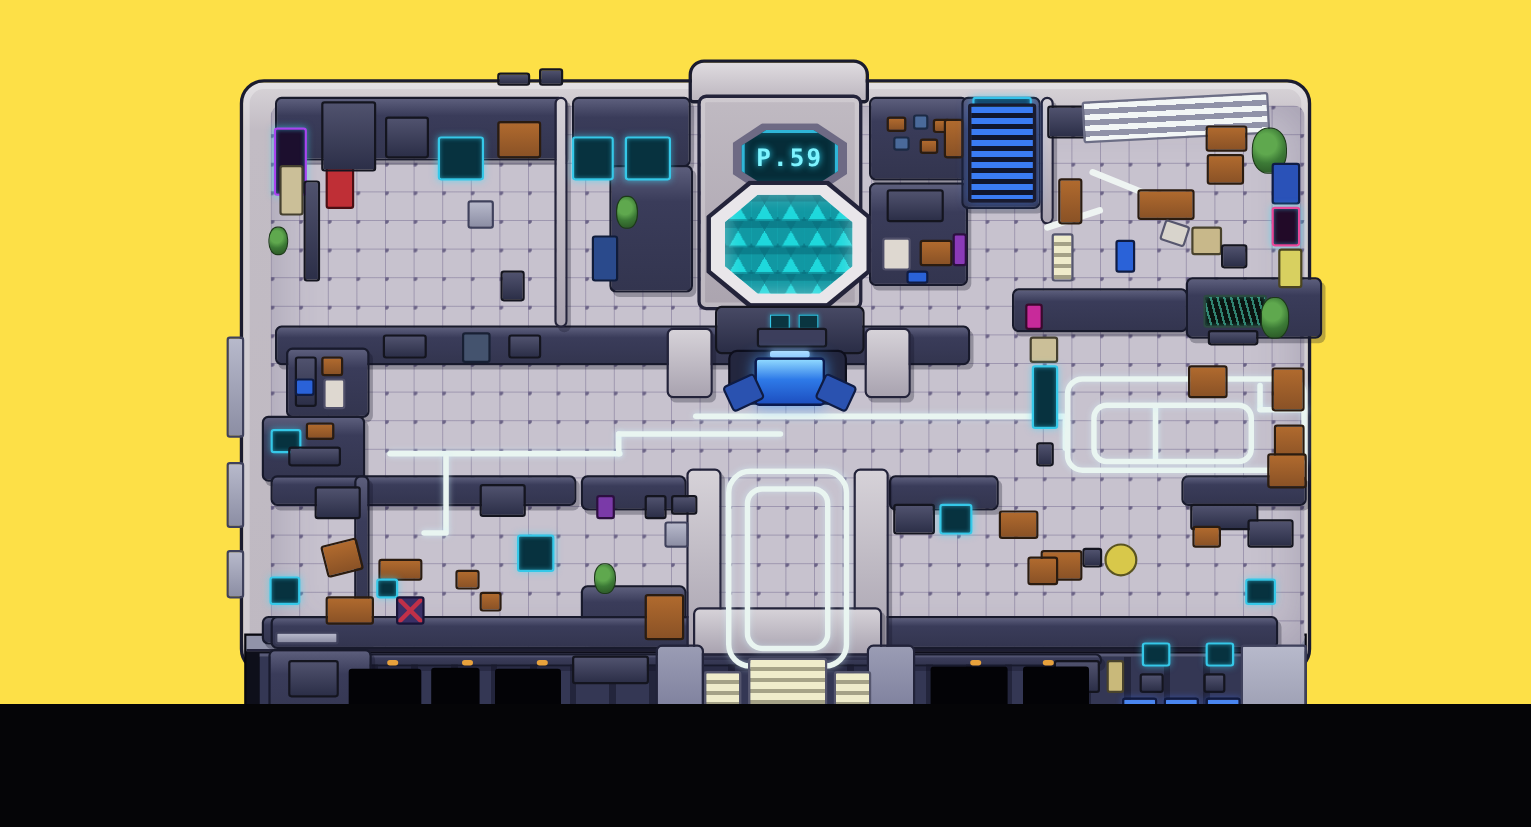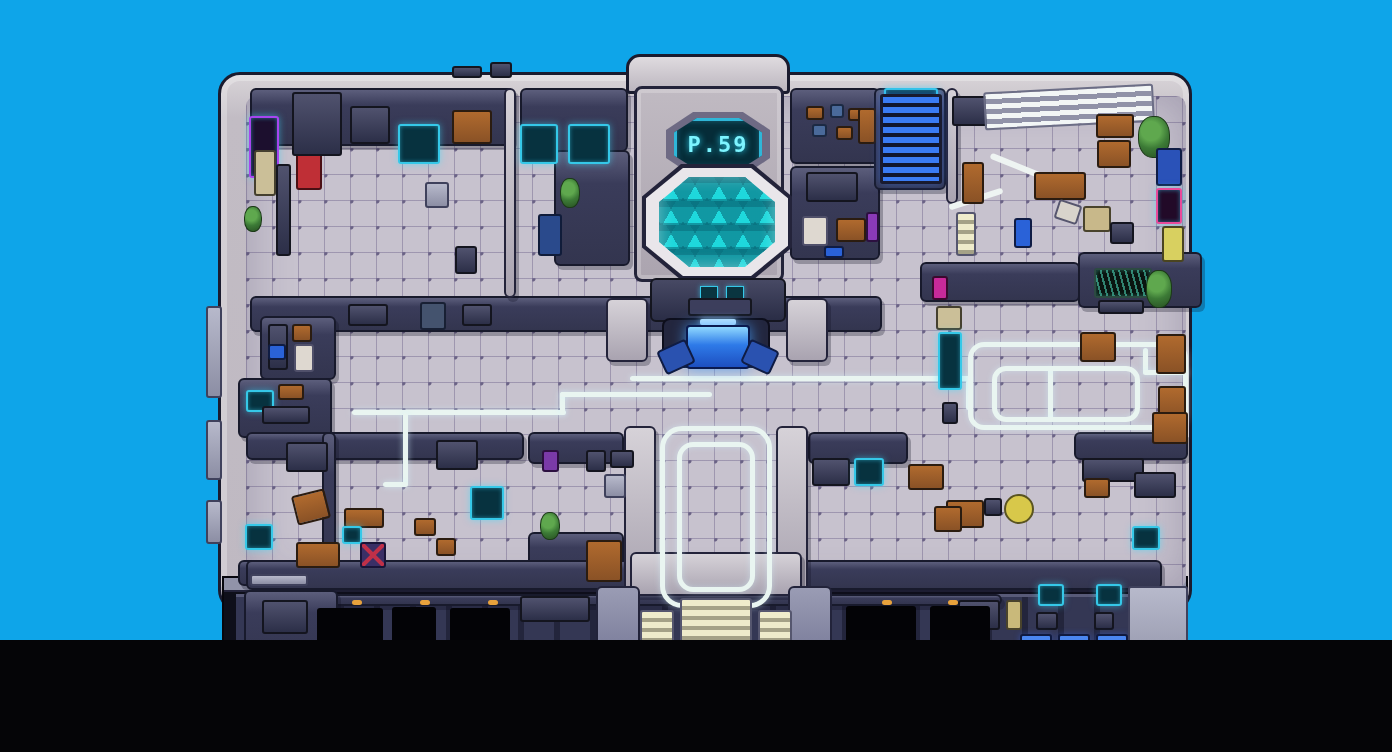--- a/index.html
+++ b/index.html
@@ -1,16 +1,16 @@
 <!DOCTYPE html>
 <html><head>
 <meta charset="utf-8">
 <style>
   html,body{margin:0;padding:0;background:#050507;}
-  .stage{position:relative;width:1392px;height:640px;background:#0ea5e9;overflow:hidden;
+  .stage{position:relative;width:1392px;height:640px;background:#fde047;overflow:hidden;
          font-family:"DejaVu Sans",sans-serif;}
   .layer{position:absolute;inset:0;}
   
   .building-base{position:absolute;left:218px;top:72px;width:974px;height:540px;
     background:linear-gradient(180deg,#d8d4d8 0%,#c2bcc4 8%,#bfb9c2 100%);
     border:3px solid #1a1b2e;border-radius:22px;box-sizing:border-box;
     box-shadow:inset 0 0 0 6px rgba(255,255,255,.28), inset 0 -8px 0 rgba(40,40,70,.25);}
   .basement{position:absolute;left:222px;top:576px;width:966px;height:116px;
     background:#0e0f1a;border-radius:0 0 22px 22px;border:2px solid #07070e;box-sizing:border-box;}
   .basement-lip{position:absolute;left:0;top:0;width:100%;height:12px;background:#9193a9;border-bottom:2px solid #23233a;}

